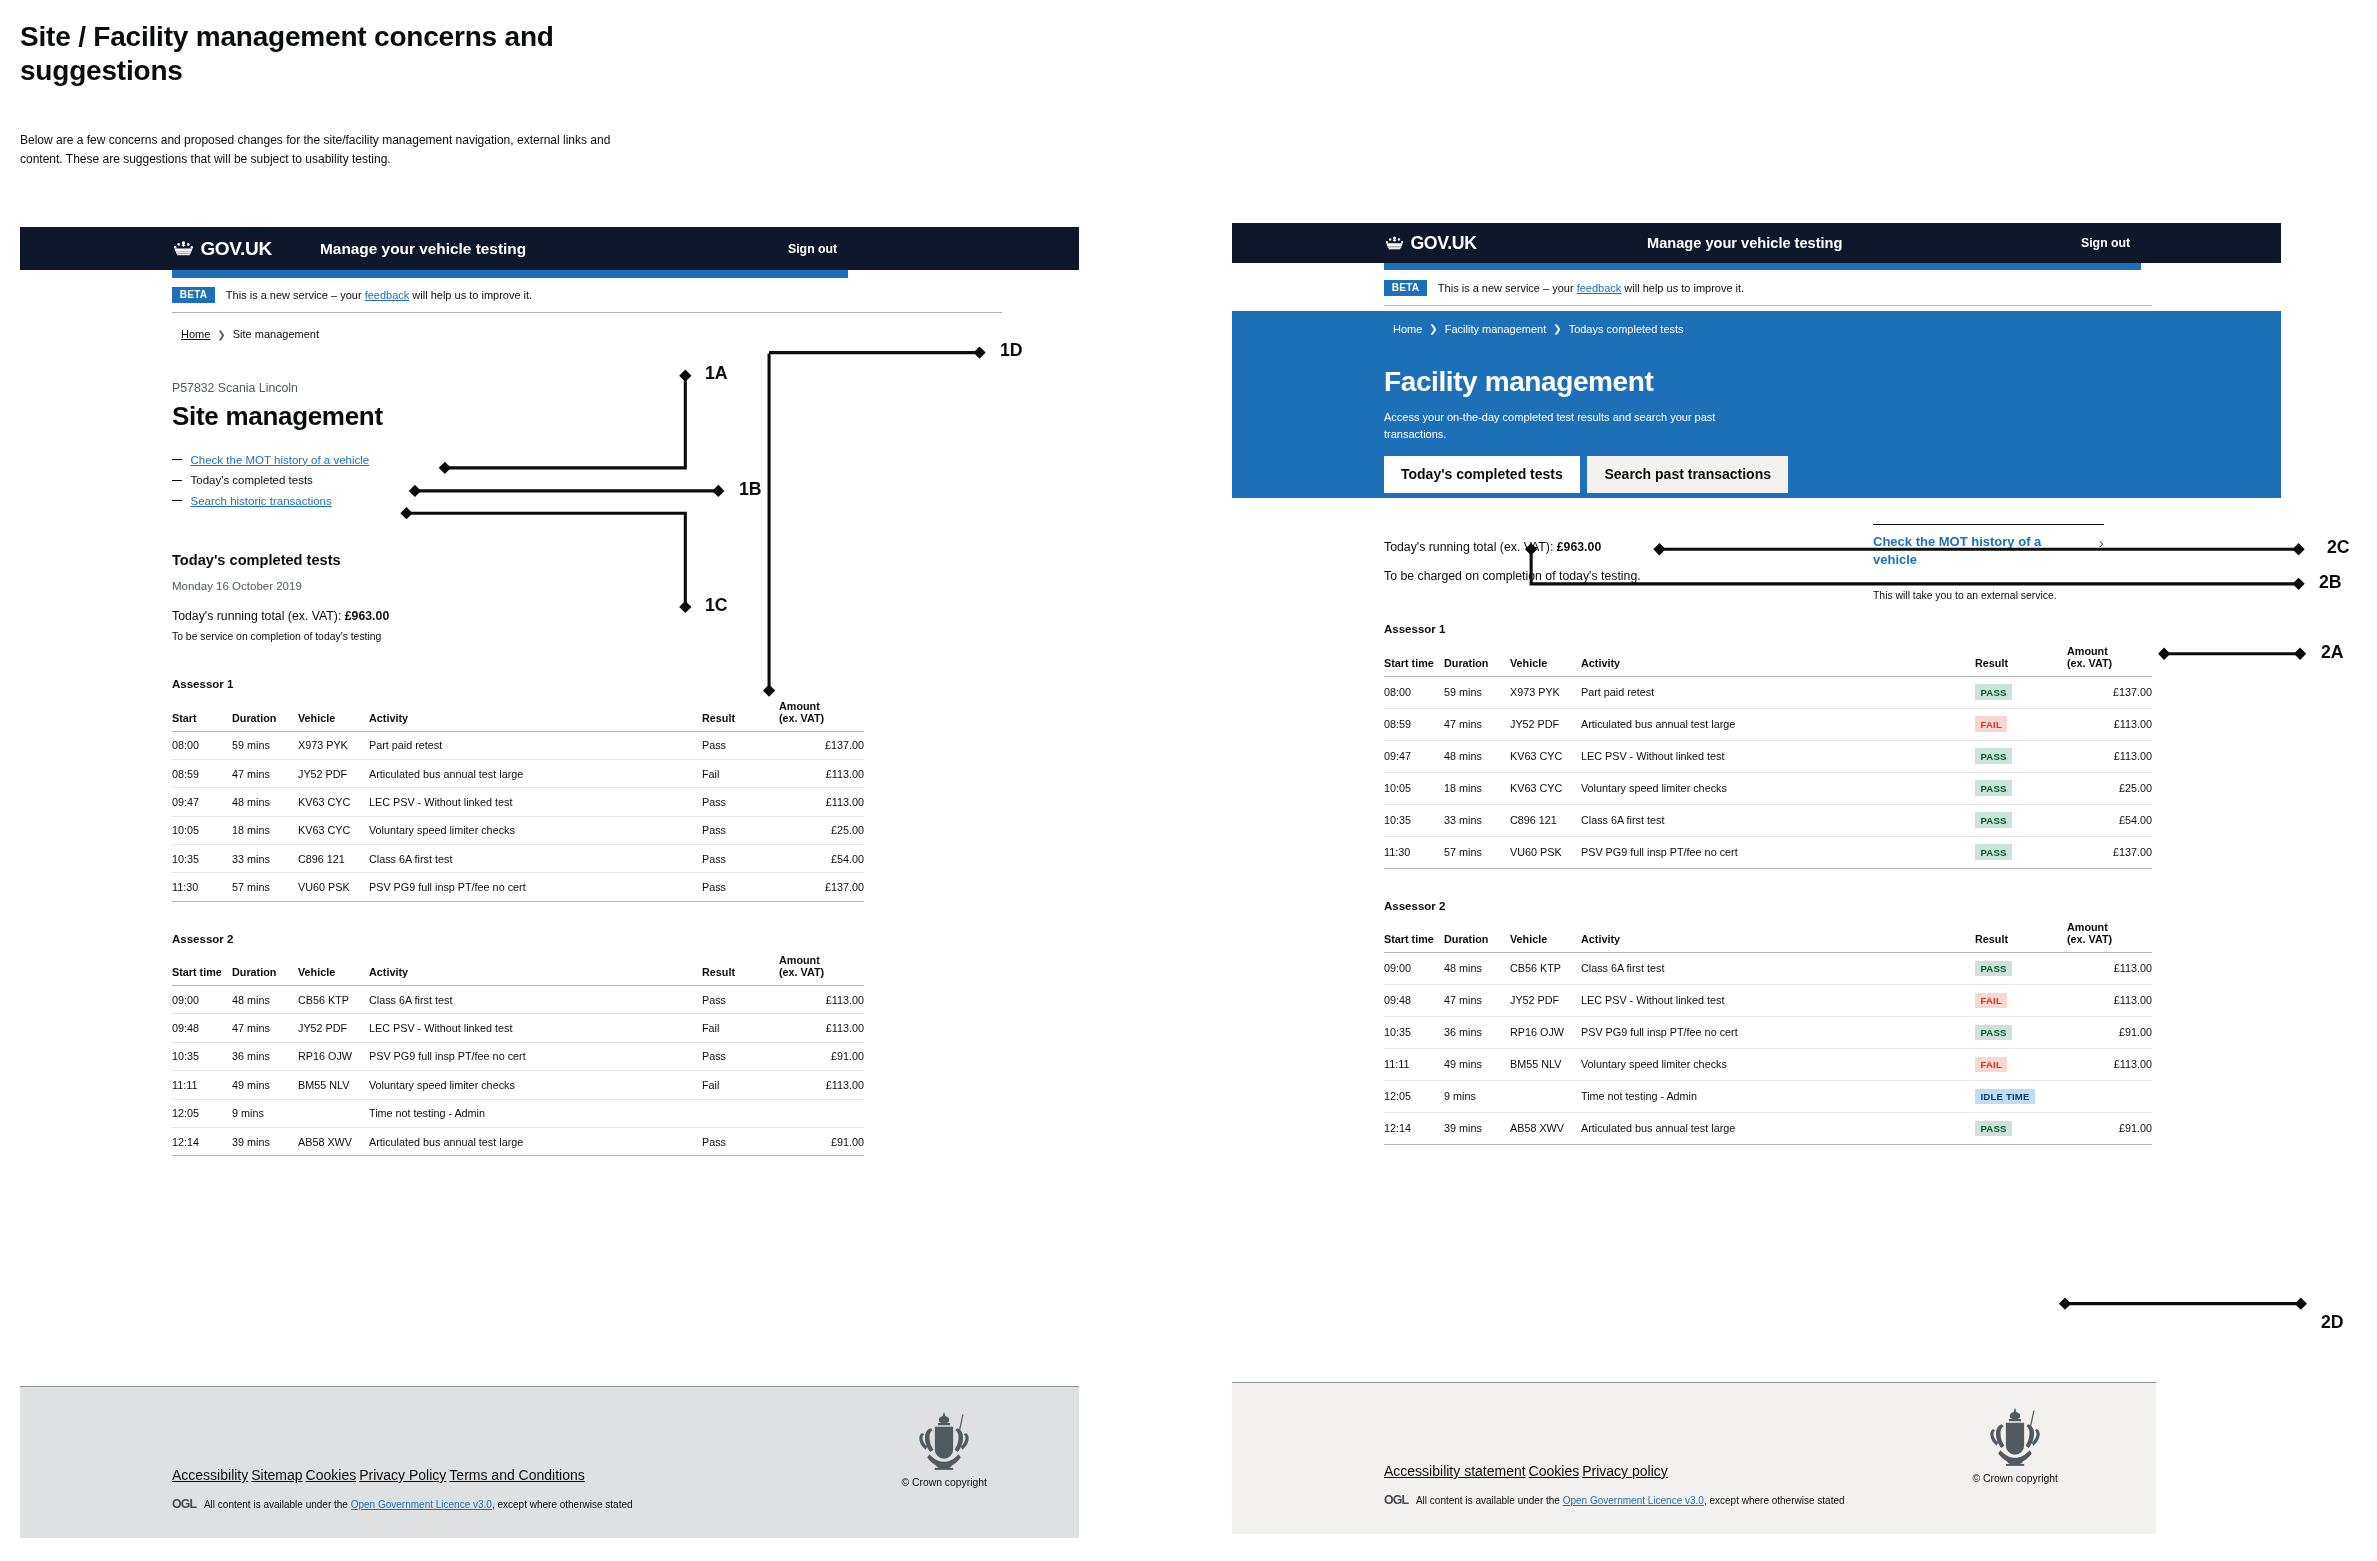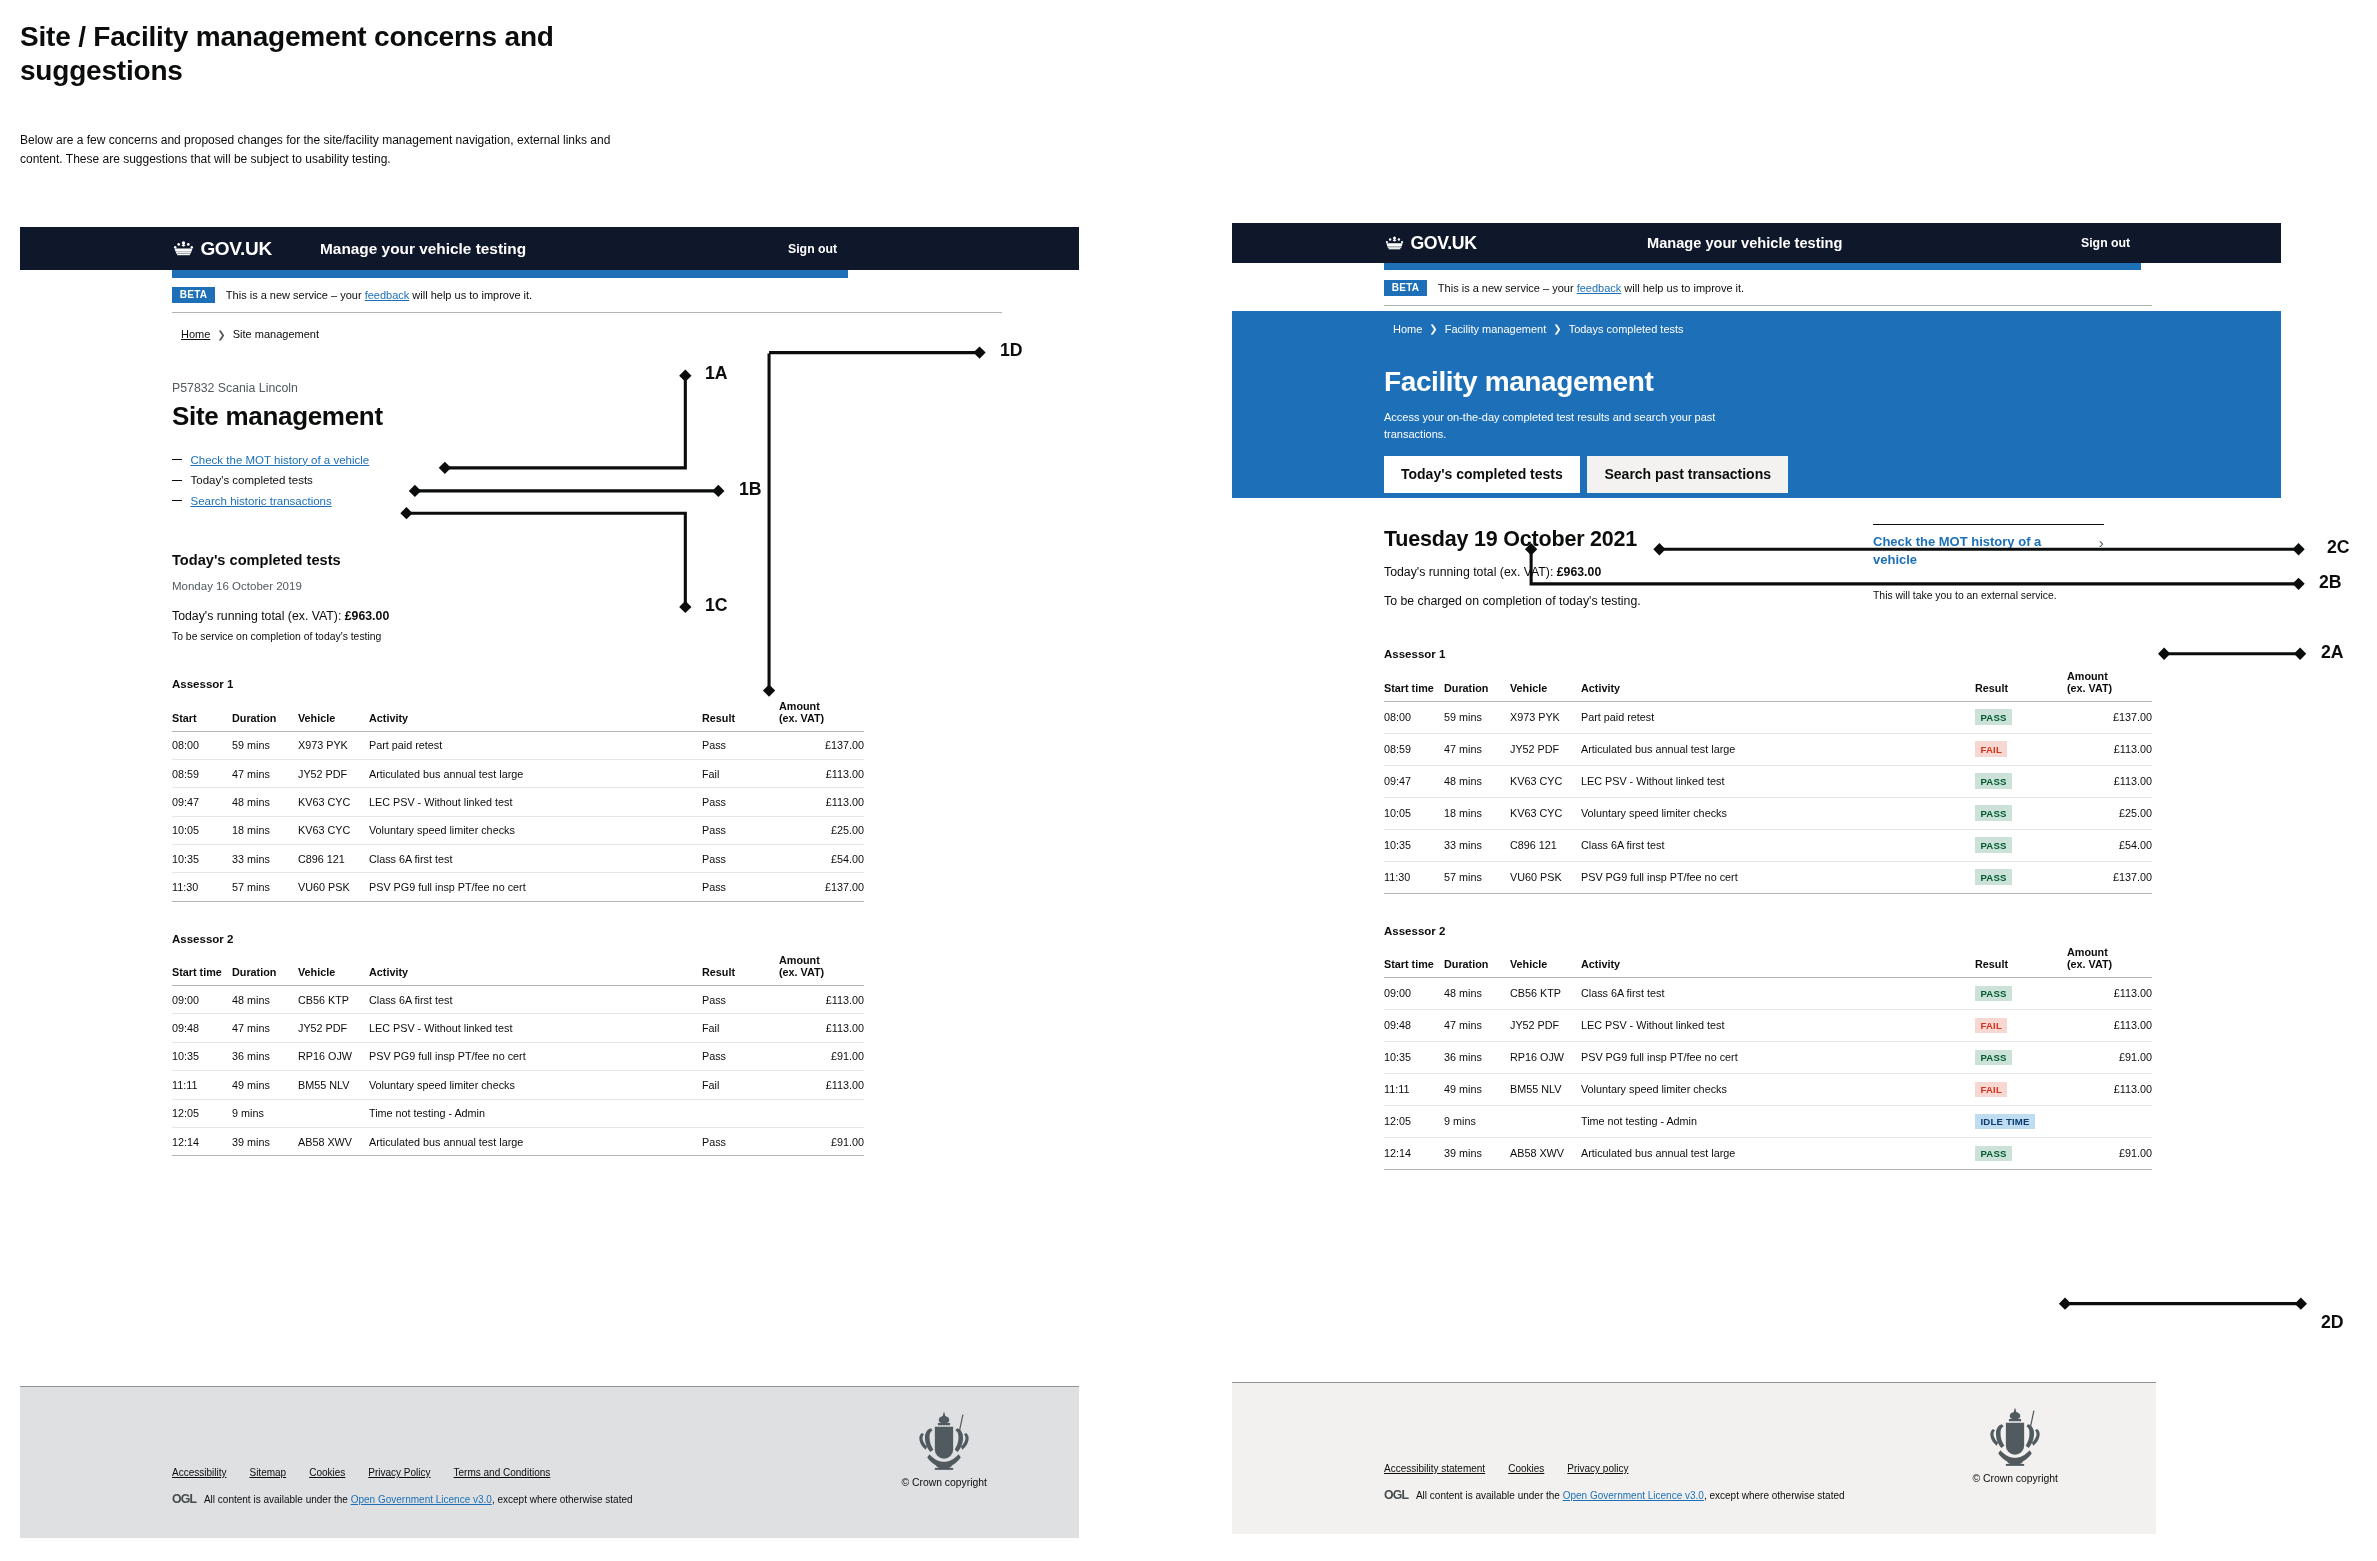--- a/index.html
+++ b/index.html
@@ -109,21 +109,21 @@
   .tag-pass { background: #cce2d8; color: #005a30; }
   .tag-fail { background: #f6d7d2; color: #d4351c; }
   .tag-idle { background: #bfdcf1; color: #0b3b6f; }
 
   
   .gov-footer {
     background: #dee0e2; border-top: 0.8px solid #8e9396;
     position: relative;
   }
   .gov-footer.light { background: #f2f1ef; }
-  .footer-links { display: flex; gap: 23px; font-size: 10px; }
+  .footer-links { display: flex; gap: 3px; font-size: 14px; }
   .footer-links a { color: #0b0c0c; }
   .footer-licence { font-size: 10px; display:flex; align-items:center; gap:7.7px; }
   .ogl {
     font-size: 12.3px; font-weight: bold; color: #454a4d;
     font-family: "Liberation Sans", sans-serif; letter-spacing: -0.8px; text-align: center;
   }
   .crest { width: 60px; height: 61px; }
   .crown-copy { font-size: 10.4px; color: #0b0c0c; }
 
   
@@ -433,21 +433,20 @@
     </div>
     <div style="position:absolute; left:152px; top:55px; font-size:28px; font-weight:bold; color:#fff; letter-spacing:-0.4px;">Facility management</div>
     <div style="position:absolute; left:152px; top:98px; width:369px; font-size:11px; line-height:1.5; color:#fff;">Access your on-the-day completed test results and search your past transactions.</div>
     <div class="tabs" style="position:absolute; left:152px; top:145px;">
       <button class="tab active">Today's completed tests</button>
       <button class="tab">Search past transactions</button>
     </div>
   </div>
 
   <div style="position:absolute; left:152px; top:304px; width:768px;">
-    <div style="font-size:21.5px; font-weight:bold; letter-spacing:-0.2px;">Tuesday 19 October 2021</div>
     <div class="body-m" style="margin-top:10.8px;">
       <span>Today's running total (ex. VAT): </span><b>£963.00</b>
     </div>
     <div class="body-m" style="margin-top:10.8px;">To be charged on completion of today's testing.</div>
 
     <div class="related" style="position:absolute; left:489px; top:-3.1px;">
       <a class="related-link" href="#">
         <span style="width:184px; display:block;">Check the MOT history of a vehicle</span>
         <span style="color:#505a5f; font-weight:normal; font-size:15.4px;">›</span>
       </a>

